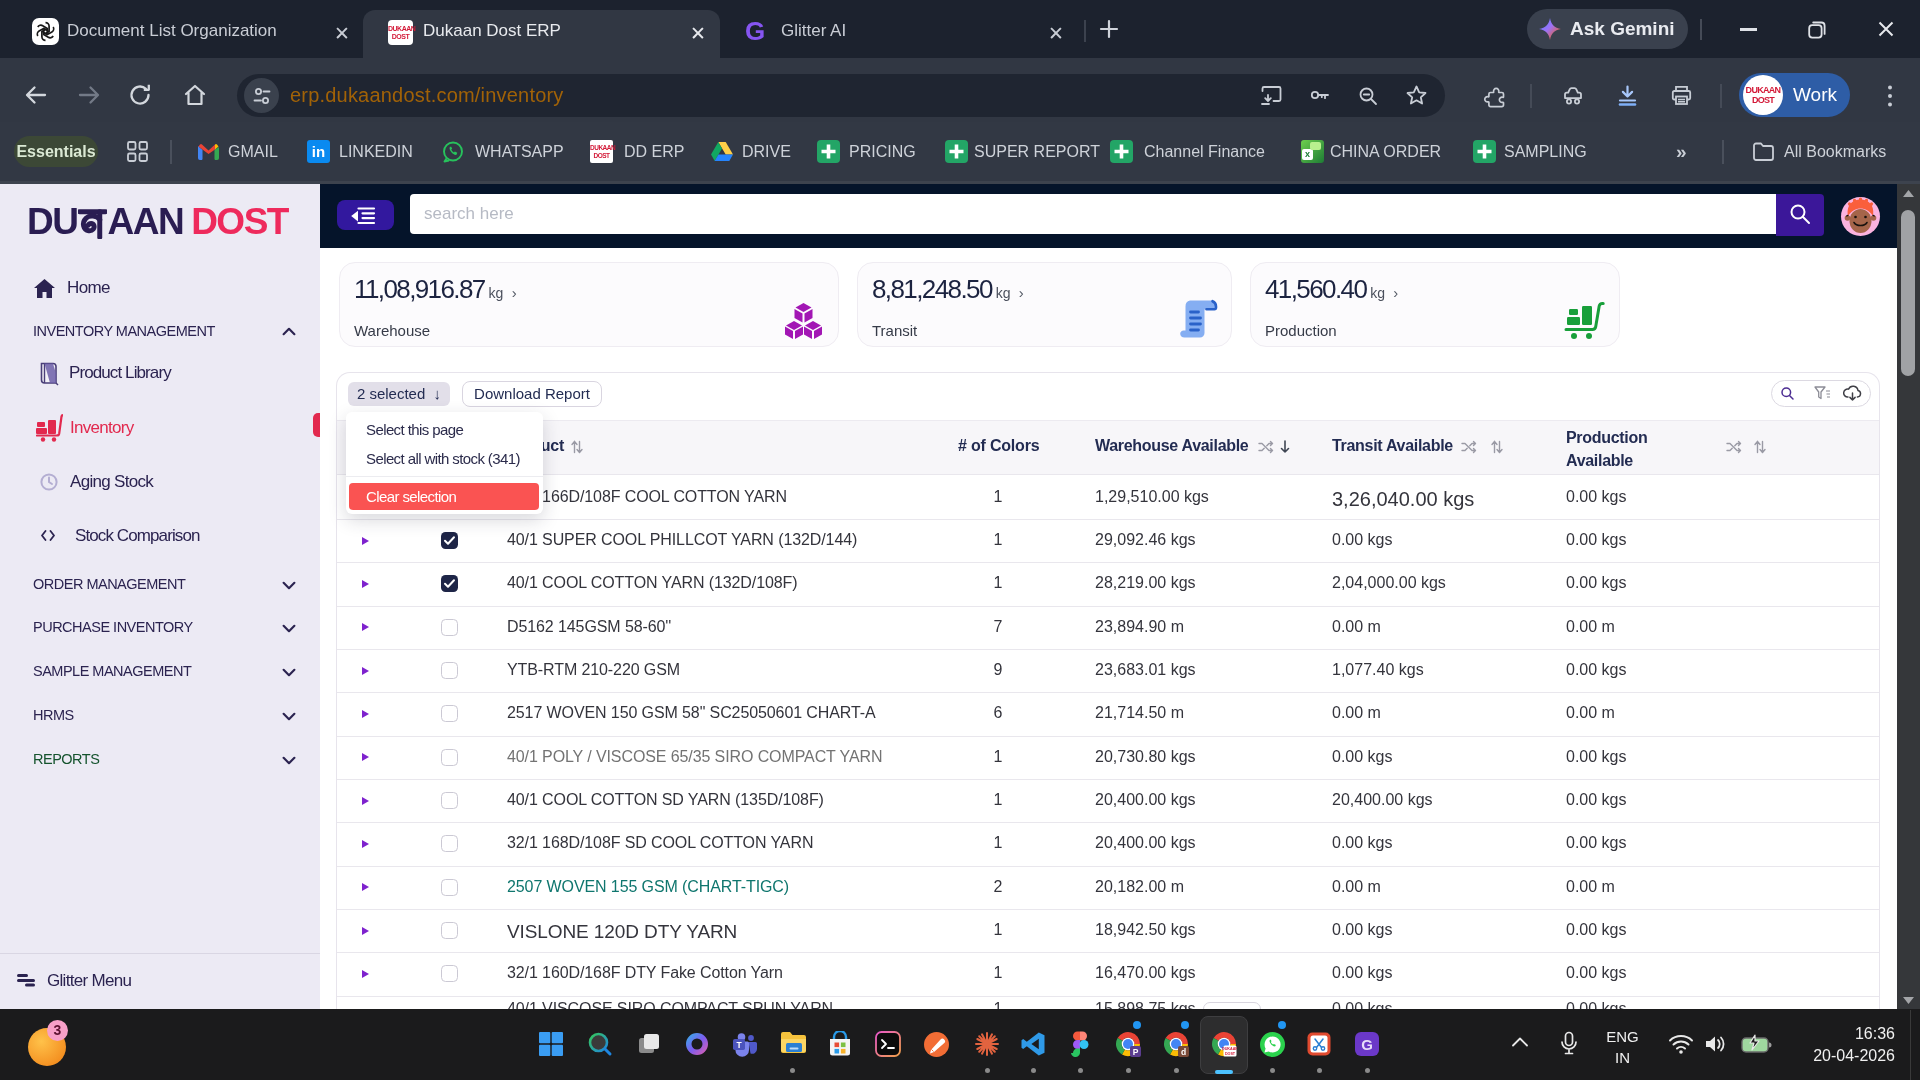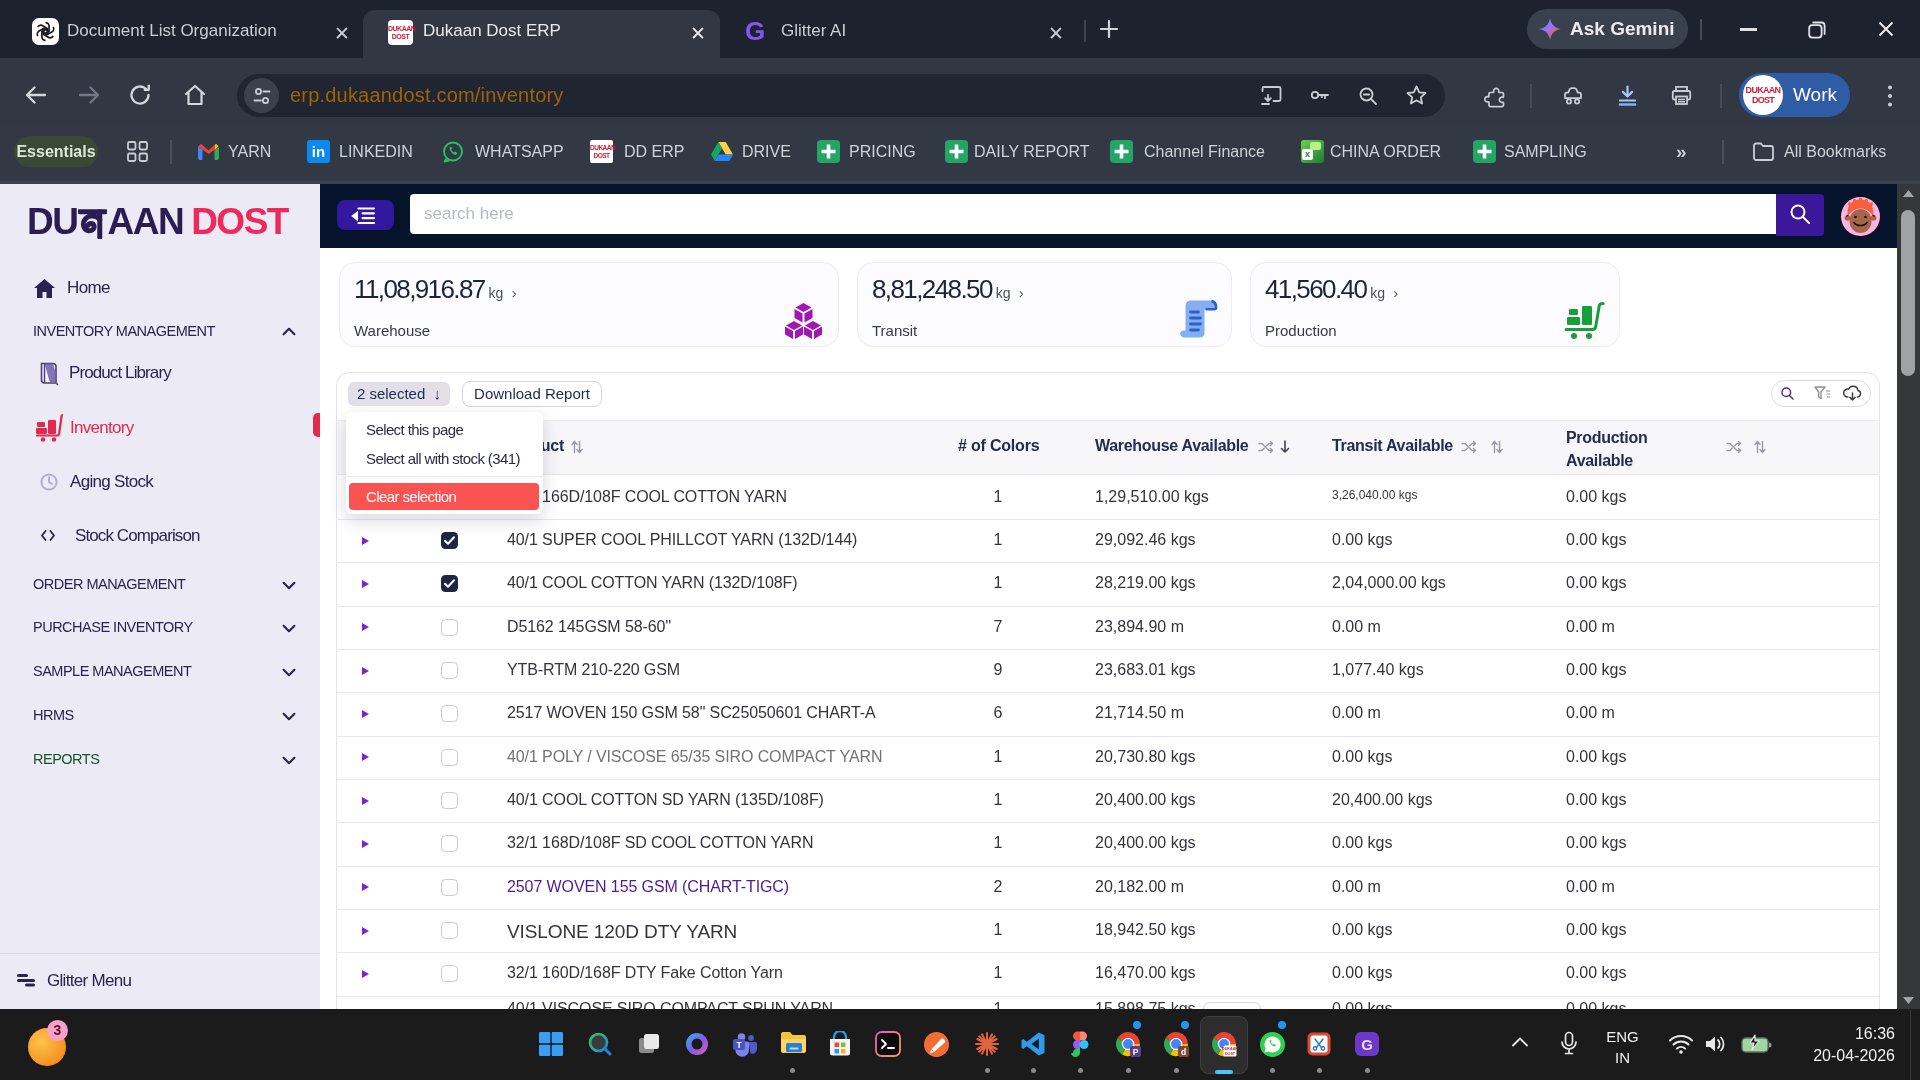--- a/index.html
+++ b/index.html
@@ -181,21 +181,21 @@
 <div class="a" style="left:170px;top:140px;width:2px;height:24px;background:#4a505c"></div>
 <div class="a" style="left:197px;top:142px">
     <svg width="23" height="19" viewBox="0 0 23 19">
 <path d="M1 3 v13 a1.6 1.6 0 0 0 1.6 1.6 H5 V7.5 L11.5 12 18 7.5 V17.6 h2.4 A1.6 1.6 0 0 0 22 16 V3" fill="none"></path>
 <path d="M1.5 4.5 v12 a1 1 0 0 0 1 1 H5 V7.5" fill="#4285f4" stroke="#4285f4"></path>
 <path d="M18 7.5 v10 h2.5 a1 1 0 0 0 1-1 v-11" fill="#34a853" stroke="#34a853"></path>
 <path d="M18 7.5 l3.5-3 -1.5-2 a1.4 1.4 0 0 0-2 0 Z" fill="#fbbc05"></path>
 <path d="M1.5 4.5 L3 2.5 a1.4 1.4 0 0 1 2 0 L11.5 8.5 18 2.5 v5 l-6.5 4.5 Z" fill="#ea4335"></path>
 </svg>
   </div>
-<div class="a bmtxt" style="left:228px;top:143px">YARN</div>
+<div class="a bmtxt" style="left:228px;top:143px">GMAIL</div>
 <div class="a" style="left:307px;top:140px;width:23px;height:23px;background:#0a8af0;border-radius:3px;color:#fff;font-weight:bold;font-size:15px;text-align:center;line-height:23px">in</div>
 <div class="a bmtxt" style="left:339px;top:143px">LINKEDIN</div>
 <div class="a" style="left:441px;top:140px">
     <svg width="24" height="24" viewBox="0 0 24 24" fill="none">
 <circle cx="12" cy="11.5" r="9" stroke="#27c25c" stroke-width="1.9"></circle>
 <path d="M5.5 18.5 L3.5 21.5 l4.5-1" stroke="#27c25c" stroke-width="1.9" fill="none" stroke-linejoin="round"></path>
 <path d="M8.7 7.3 c-1 2.8 3.3 8 6.6 7.6 l1-2.1 -2.4-1.2 -1 .8 c-1.1-.6-2.2-1.7-2.6-2.9 l.9-.9 -1.2-2.2 Z" fill="#27c25c"></path>
     </svg>
   </div>
 <div class="a bmtxt" style="left:475px;top:143px">WHATSAPP</div>
@@ -215,21 +215,21 @@
 <svg width="23" height="23" viewBox="0 0 23 23">
       <path d="M11.5 4.5 v14 M4.5 11.5 h14" stroke="#fff" stroke-width="3.6"></path>
     </svg>
   </div>
 <div class="a bmtxt" style="left:849px;top:143px">PRICING</div>
 <div class="a" style="left:945px;top:140px;width:23px;height:23px;background:#23a566;border-radius:4px">
 <svg width="23" height="23" viewBox="0 0 23 23">
       <path d="M11.5 4.5 v14 M4.5 11.5 h14" stroke="#fff" stroke-width="3.6"></path>
     </svg>
   </div>
-<div class="a bmtxt" style="left:974px;top:143px">DAILY REPORT</div>
+<div class="a bmtxt" style="left:974px;top:143px">SUPER REPORT</div>
 <div class="a" style="left:1110px;top:140px;width:23px;height:23px;background:#23a566;border-radius:4px">
 <svg width="23" height="23" viewBox="0 0 23 23">
       <path d="M11.5 4.5 v14 M4.5 11.5 h14" stroke="#fff" stroke-width="3.6"></path>
     </svg>
   </div>
 <div class="a bmtxt" style="left:1144px;top:143px">Channel Finance</div>
 <div class="a" style="left:1301px;top:140px;width:23px;height:23px;background:linear-gradient(135deg,#6ecf4e,#1e7c35);border-radius:3px">
 <div style="position:absolute;left:1px;top:9px;width:11px;height:11px;background:#fff;border-radius:2px"></div>
 <div style="position:absolute;left:1px;top:9px;width:11px;height:11px;font-size:9px;font-weight:bold;color:#1e7c35;text-align:center;line-height:11px">x</div>
 <div style="position:absolute;left:9px;top:2px;width:11px;height:8px;background:#b9f08e;border-radius:2px"></div>
@@ -500,21 +500,21 @@
 <div class="a" style="left:337px;top:518.9px;width:1542px;height:1px;background:#e9e7ed"></div>
 <div class="a" style="left:361px;top:492.3px">
     <svg width="9" height="10" viewBox="0 0 9 10">
       <path d="M1 1 L8 5 1 9 Z" fill="#7e22ce"></path>
     </svg>
   </div>
 <div class="a" style="left:441px;top:488.8px;width:17px;height:17px;background:#fff;border:1.5px solid #cbc9d4;border-radius:4.5px"></div>
 <div class="a" style="left:507px;top:487.8px;font-size:16px;color:#34343c;letter-spacing:-0.1px;white-space:nowrap">32/1 166D/108F COOL COTTON YARN</div>
 <div class="a" style="left:958px;top:487.8px;width:80px;text-align:center;font-size:16px;color:#34343c">1</div>
 <div class="a" style="left:1095px;top:487.8px;font-size:16px;color:#34343c">1,29,510.00 kgs</div>
-<div class="a" style="left:1332px;top:487.8px;font-size:12px;color:#34343c">3,26,040.00 kgs</div>
+<div class="a" style="left:1332px;top:487.8px;font-size:20px;color:#34343c">3,26,040.00 kgs</div>
 <div class="a" style="left:1566px;top:487.8px;font-size:16px;color:#34343c">0.00 kgs</div>
 <div class="a" style="left:337px;top:562.3px;width:1542px;height:1px;background:#e9e7ed"></div>
 <div class="a" style="left:361px;top:535.6px">
     <svg width="9" height="10" viewBox="0 0 9 10">
       <path d="M1 1 L8 5 1 9 Z" fill="#7e22ce"></path>
     </svg>
   </div>
 <div class="a" style="left:441px;top:532.1px;width:17px;height:17px;background:#1e2547;border-radius:4.5px">
     <svg width="17" height="17" viewBox="0 0 17 17">
       <path d="M4 8.7 l3 3 6-6.5" stroke="#fff" stroke-width="2" fill="none" stroke-linecap="round" stroke-linejoin="round"></path>
@@ -613,21 +613,21 @@
 <div class="a" style="left:1095px;top:834.4px;font-size:16px;color:#34343c">20,400.00 kgs</div>
 <div class="a" style="left:1332px;top:834.4px;font-size:16px;color:#34343c">0.00 kgs</div>
 <div class="a" style="left:1566px;top:834.4px;font-size:16px;color:#34343c">0.00 kgs</div>
 <div class="a" style="left:337px;top:908.9px;width:1542px;height:1px;background:#e9e7ed"></div>
 <div class="a" style="left:361px;top:882.2px">
     <svg width="9" height="10" viewBox="0 0 9 10">
       <path d="M1 1 L8 5 1 9 Z" fill="#7e22ce"></path>
     </svg>
   </div>
 <div class="a" style="left:441px;top:878.7px;width:17px;height:17px;background:#fff;border:1.5px solid #cbc9d4;border-radius:4.5px"></div>
-<div class="a" style="left:507px;top:877.7px;font-size:16px;color:#4c1d95;letter-spacing:-0.1px;white-space:nowrap">2507 WOVEN 155 GSM (CHART-TIGC)</div>
+<div class="a" style="left:507px;top:877.7px;font-size:16px;color:#0f766e;letter-spacing:-0.1px;white-space:nowrap">2507 WOVEN 155 GSM (CHART-TIGC)</div>
 <div class="a" style="left:958px;top:877.7px;width:80px;text-align:center;font-size:16px;color:#34343c">2</div>
 <div class="a" style="left:1095px;top:877.7px;font-size:16px;color:#34343c">20,182.00 m</div>
 <div class="a" style="left:1332px;top:877.7px;font-size:16px;color:#34343c">0.00 m</div>
 <div class="a" style="left:1566px;top:877.7px;font-size:16px;color:#34343c">0.00 m</div>
 <div class="a" style="left:337px;top:952.2px;width:1542px;height:1px;background:#e9e7ed"></div>
 <div class="a" style="left:361px;top:925.6px">
     <svg width="9" height="10" viewBox="0 0 9 10">
       <path d="M1 1 L8 5 1 9 Z" fill="#7e22ce"></path>
     </svg>
   </div>

